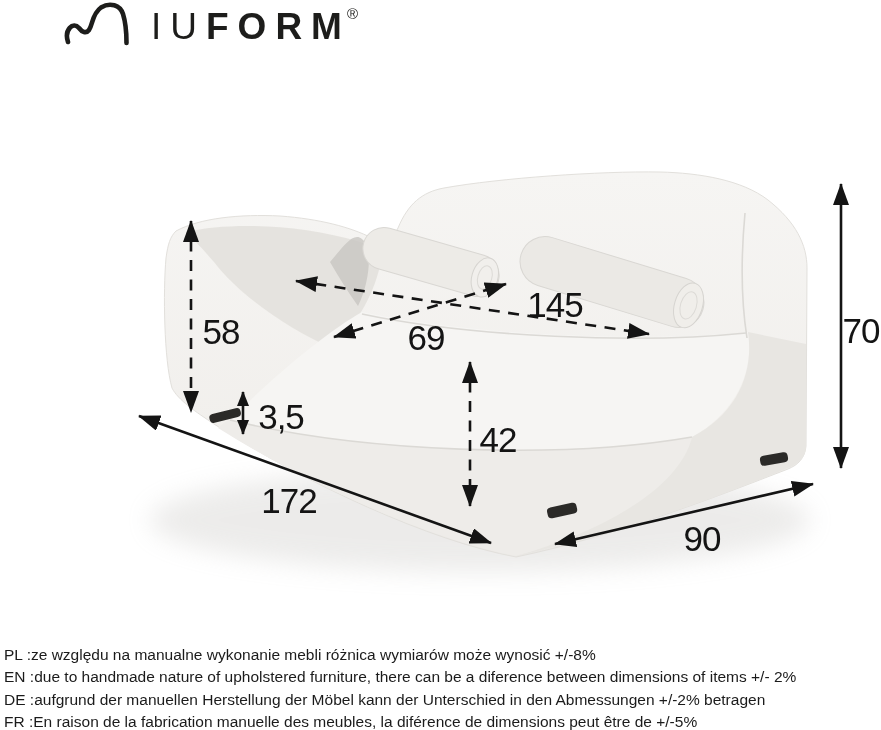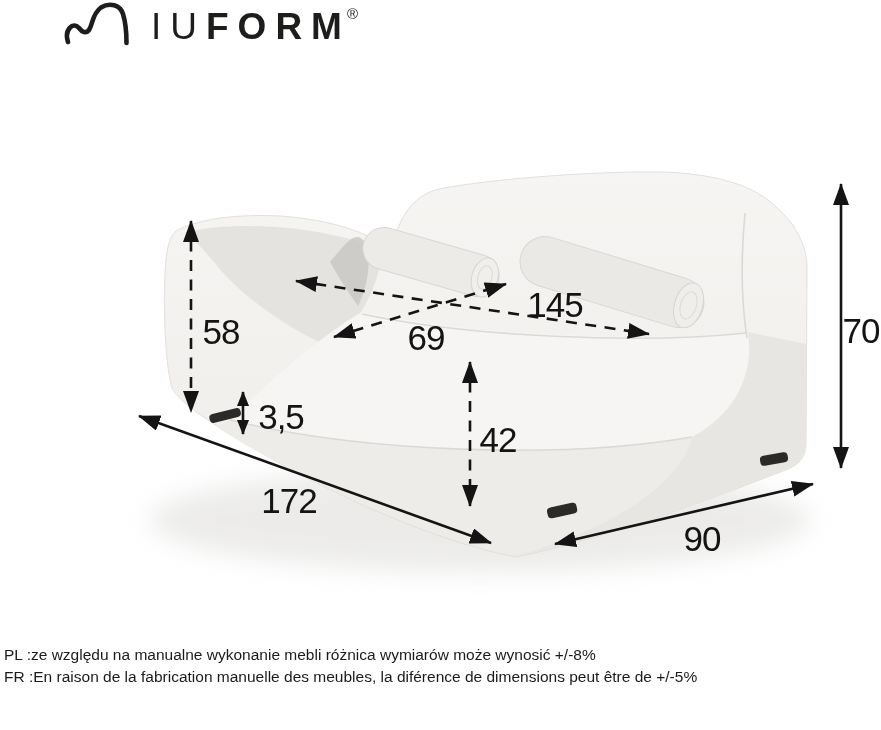--- a/index.html
+++ b/index.html
@@ -189,16 +189,18 @@
     </svg>
     <div class="logo-text">
       <span class="lt">IU</span>
         <span class="lb">FORM</span>
         <span class="reg">®</span>
     </div>
   </div>
 
   <div class="disclaimers">
     <p><strong>PL :</strong><span>ze względu na manualne wykonanie mebli różnica wymiarów może wynosić +/-8%</span></p>
+    <p><strong>EN :</strong><span>due to handmade nature of upholstered furniture, there can be a diference between dimensions of items +/- 2%</span></p>
+    <p><strong>DE :</strong><span>aufgrund der manuellen Herstellung der Möbel kann der Unterschied in den Abmessungen +/-2% betragen</span></p>
     <p><strong>FR :</strong><span>En raison de la fabrication manuelle des meubles, la diférence de dimensions peut être de +/-5%</span></p>
   </div>
 
 </div>
 
 </body></html>

